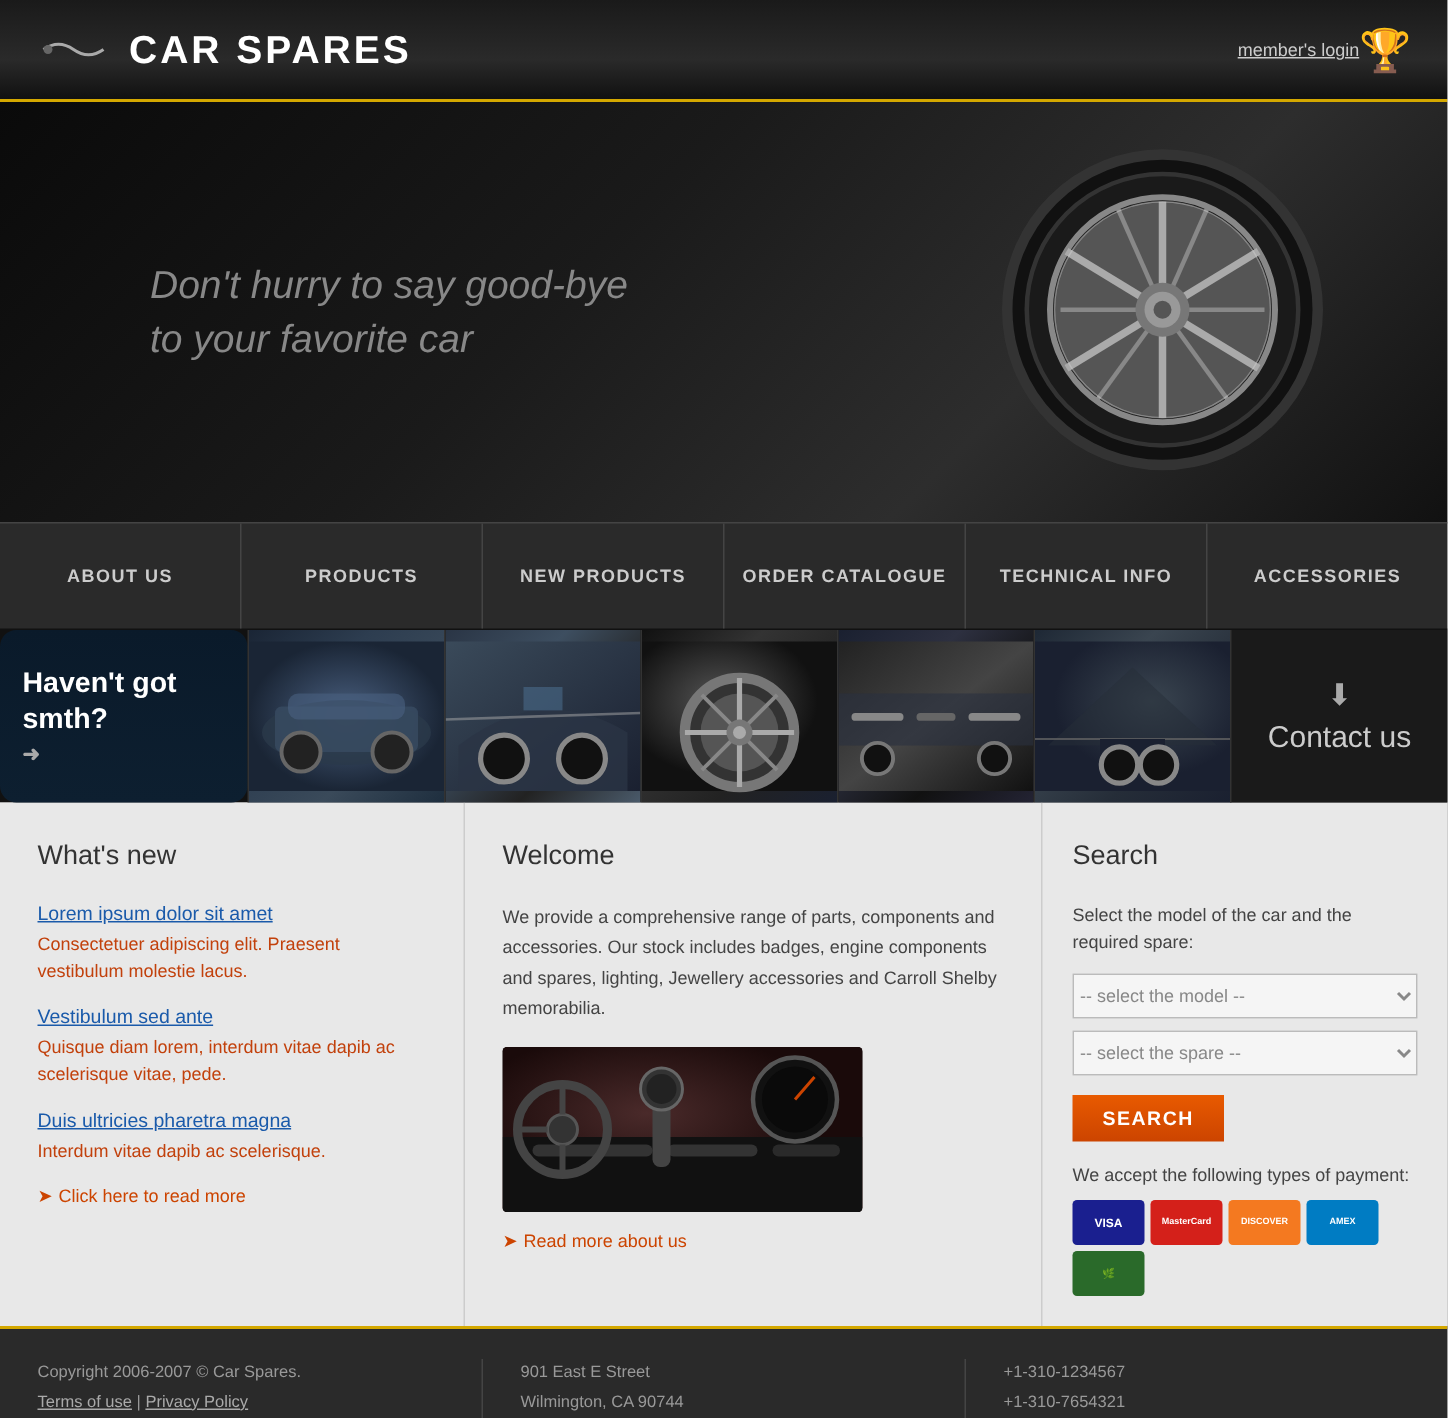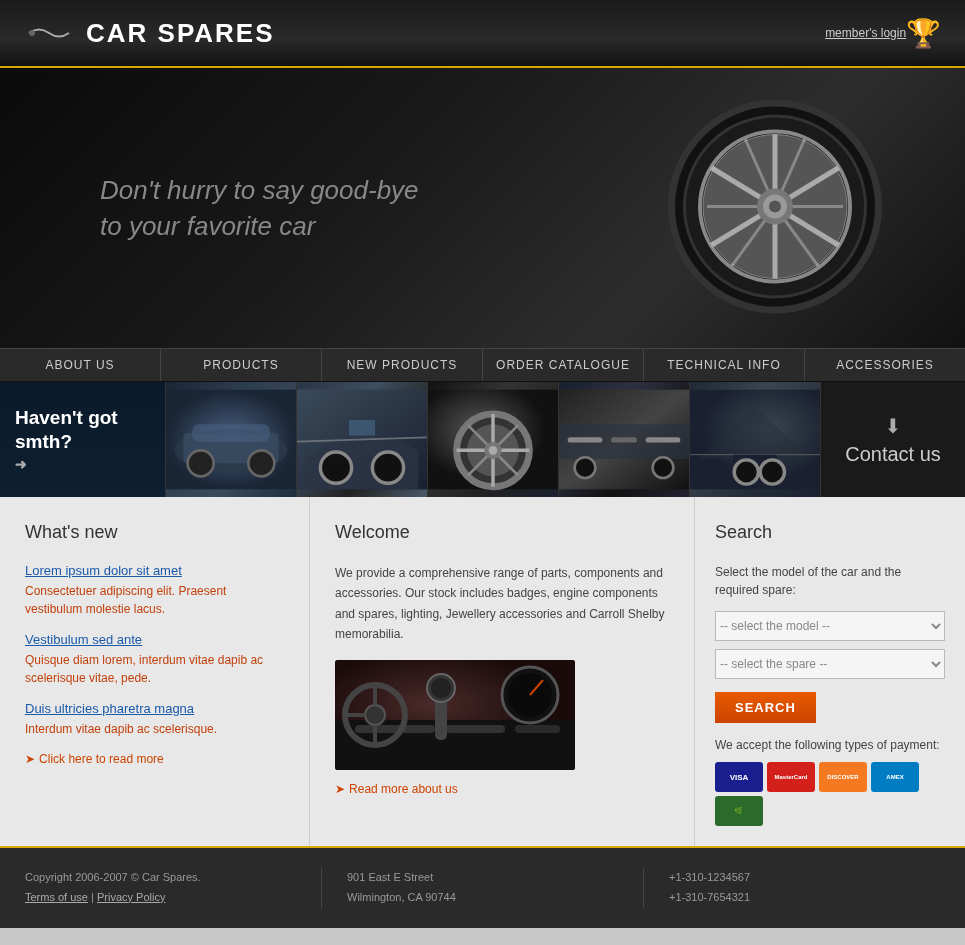--- a/index.html
+++ b/index.html
@@ -79,24 +79,24 @@
     
     #nav {
       background: #2a2a2a;
       display: flex;
       border-top: 1px solid #444;
       border-bottom: 1px solid #111;
     }
     .nav-item {
       flex: 1;
       text-align: center;
-      padding: 9px 8px;
+      padding: 28px 8px;
       color: #cccccc;
       font-size: 12px;
-      font-weight: normal;
+      font-weight: bold;
       letter-spacing: 1px;
       text-transform: uppercase;
       cursor: pointer;
       border-right: 1px solid #444;
     }
     .nav-item:last-child { border-right: none; }
 
     
     #car-strip {
       display: flex;
@@ -107,20 +107,21 @@
       width: 165px;
       background: linear-gradient(to bottom, #0a1a2a, #0d1f30);
       display: flex;
       flex-direction: column;
       justify-content: center;
       padding: 15px;
       color: #fff;
       font-size: 19px;
       font-weight: bold;
       line-height: 1.3;
+      border-radius: 11px;
     }
     #car-haven-arrow {
       display: inline-block;
       color: #aaa;
       font-size: 14px;
     }
     .car-img-slot {
       flex: 1;
       background: #222;
       border-left: 1px solid #333;

